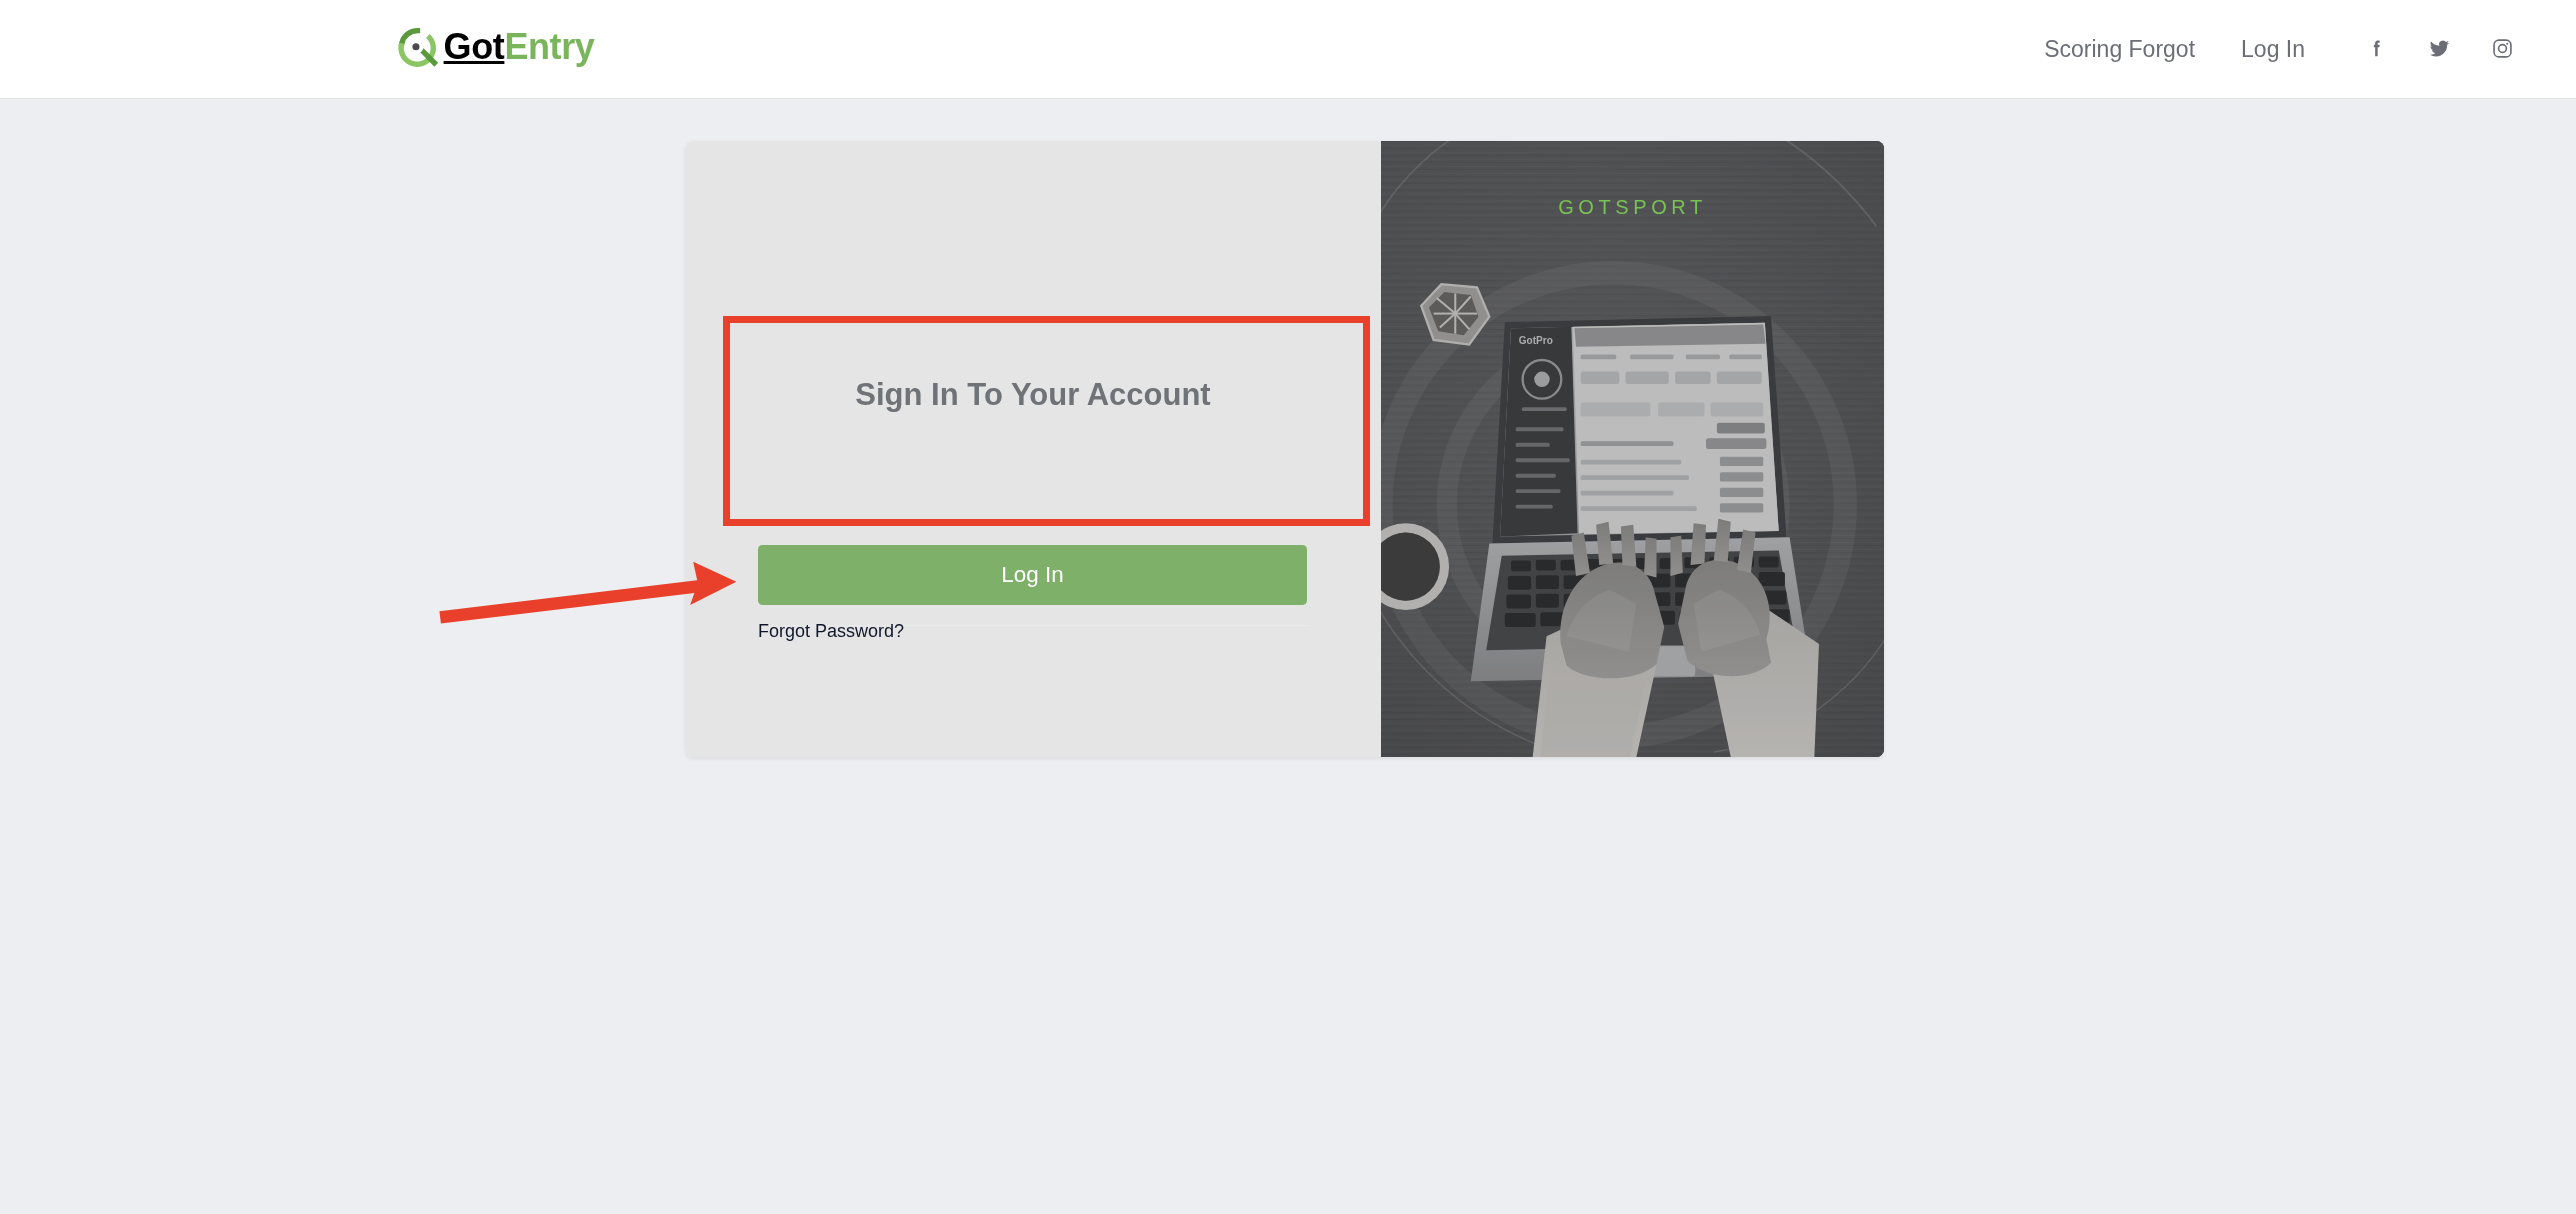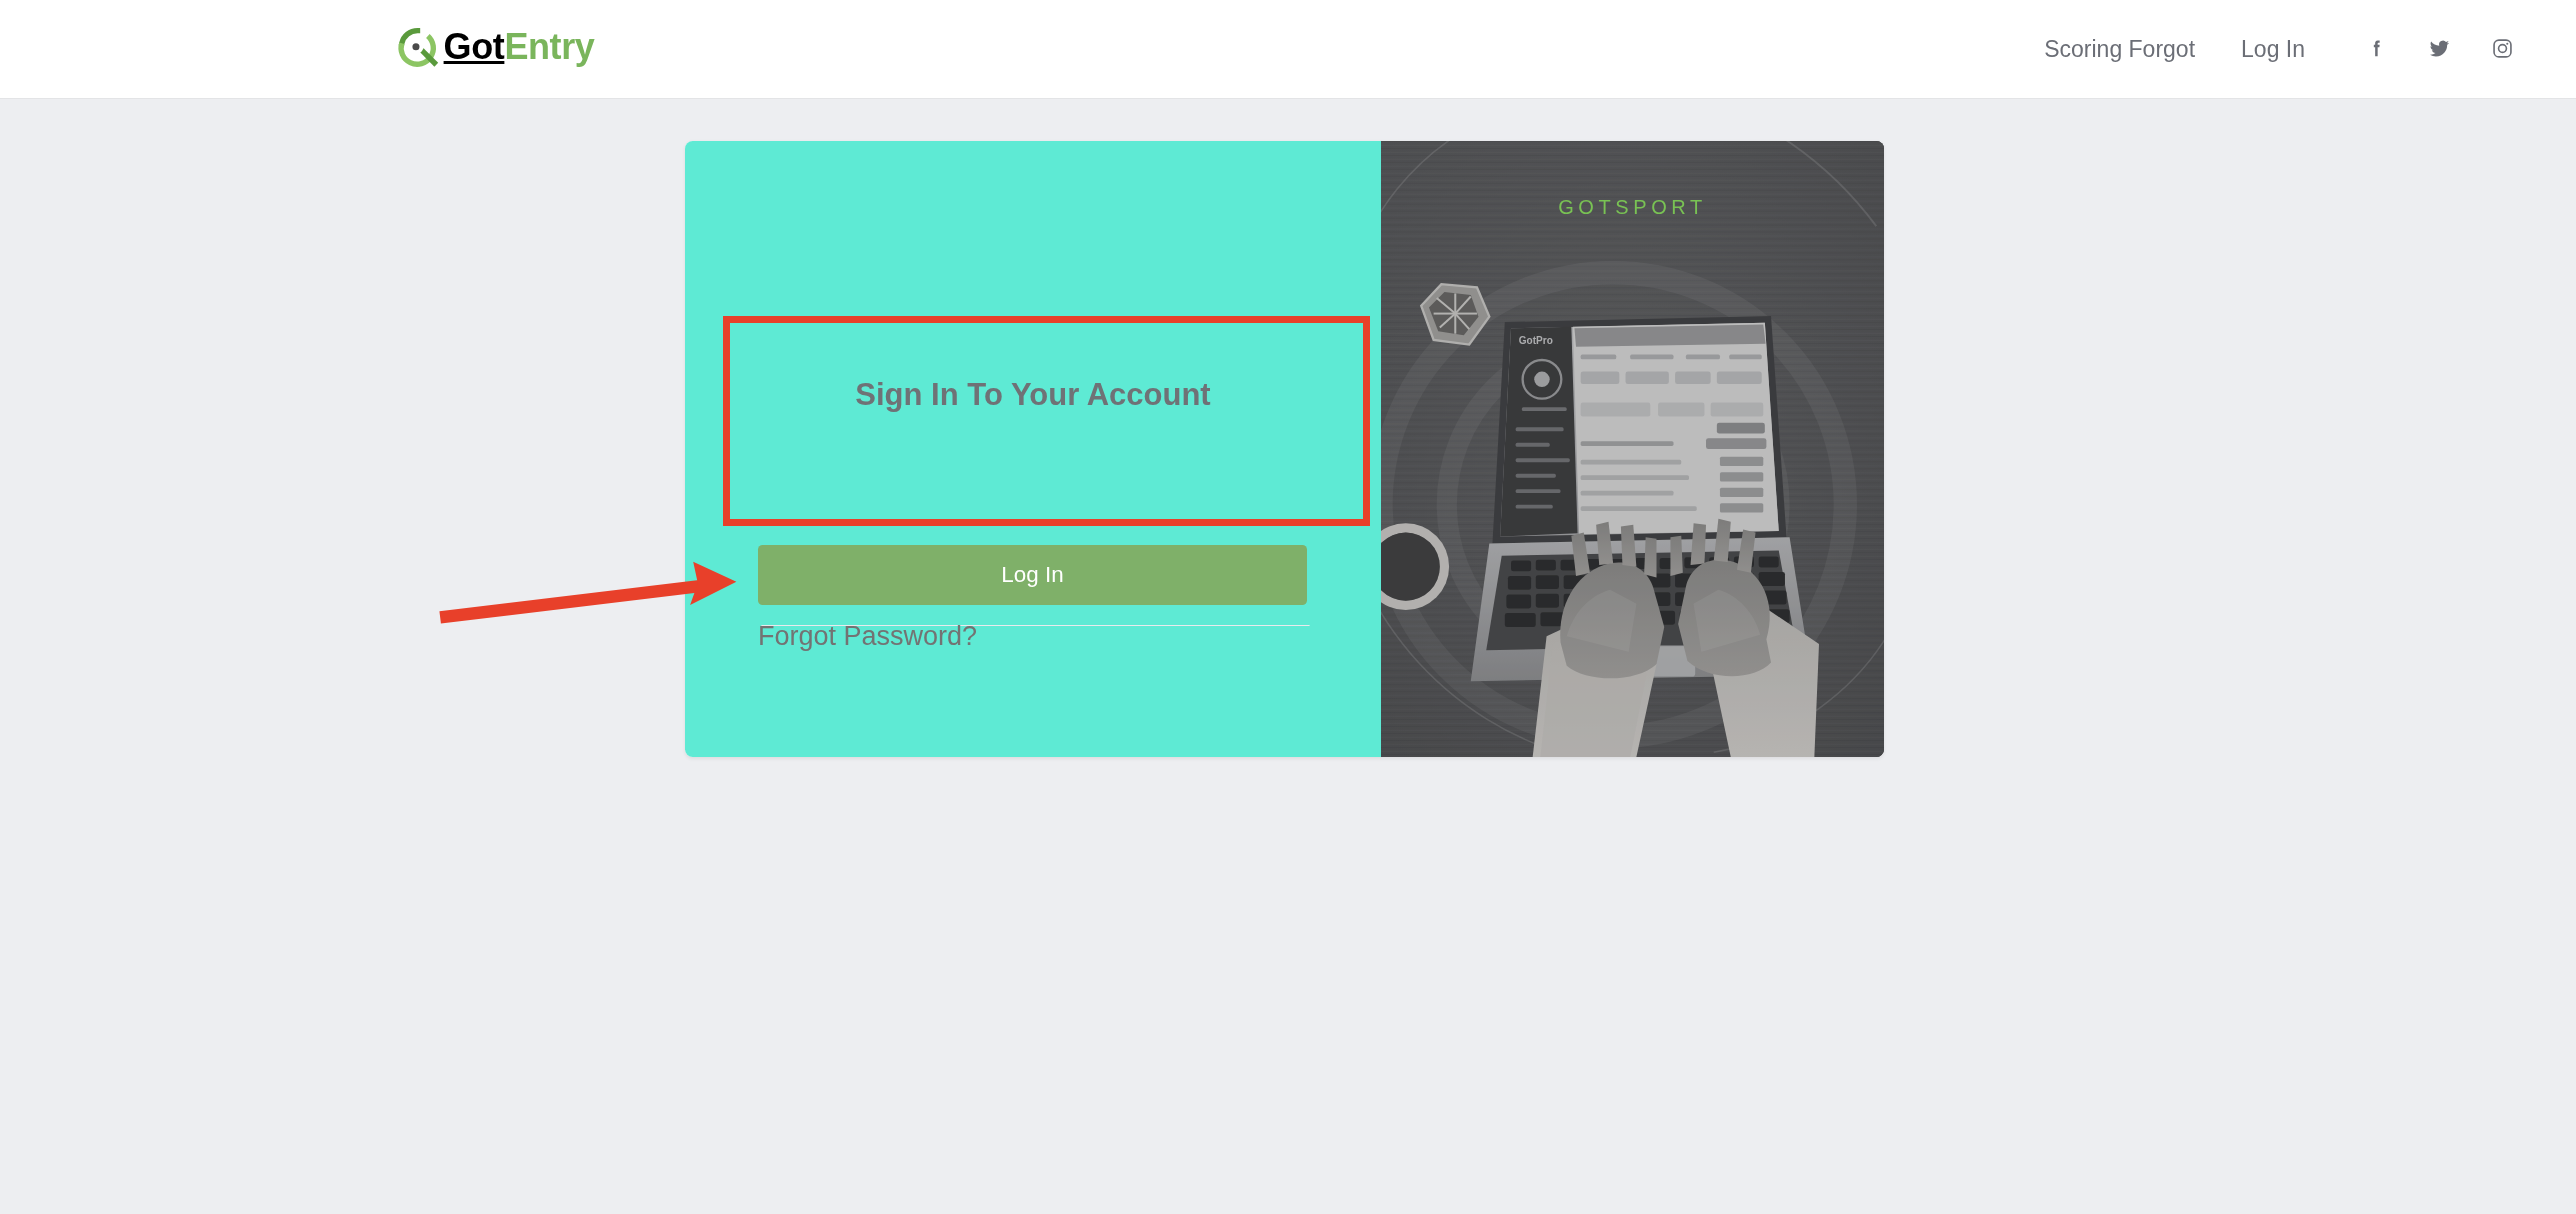--- a/index.html
+++ b/index.html
@@ -87,21 +87,21 @@
     background: #ffffff;
     border-radius: 7.7px;
     box-shadow: 0 1.5px 3.9px rgba(0,0,0,0.07);
     overflow: hidden;
     display: flex;
   }
   .form-pane {
     width: 696px;
     height: 616px;
     position: relative;
-    background: #5eead4;
+    background: #e5e5e5;
     box-sizing: border-box;
   }
   .form-title {
     position: absolute;
     top: 238px;
     left: 0;
     width: 696px;
     text-align: center;
     font-size: 31px;
     font-weight: 700;
@@ -143,22 +143,22 @@
     color: #ffffff;
     font-family: "Liberation Sans", sans-serif;
     font-size: 22.4px;
     cursor: pointer;
     z-index: 6;
   }
   .forgot-link {
     position: absolute;
     left: 758px;
     top: 621px;
-    font-size: 27px;
-    color: #737373;
+    font-size: 18px;
+    color: #0f172a;
     text-decoration: none;
     z-index: 6;
   }
 
   
   .photo-pane {
     width: 503px;
     height: 616px;
     position: relative;
     overflow: hidden;

